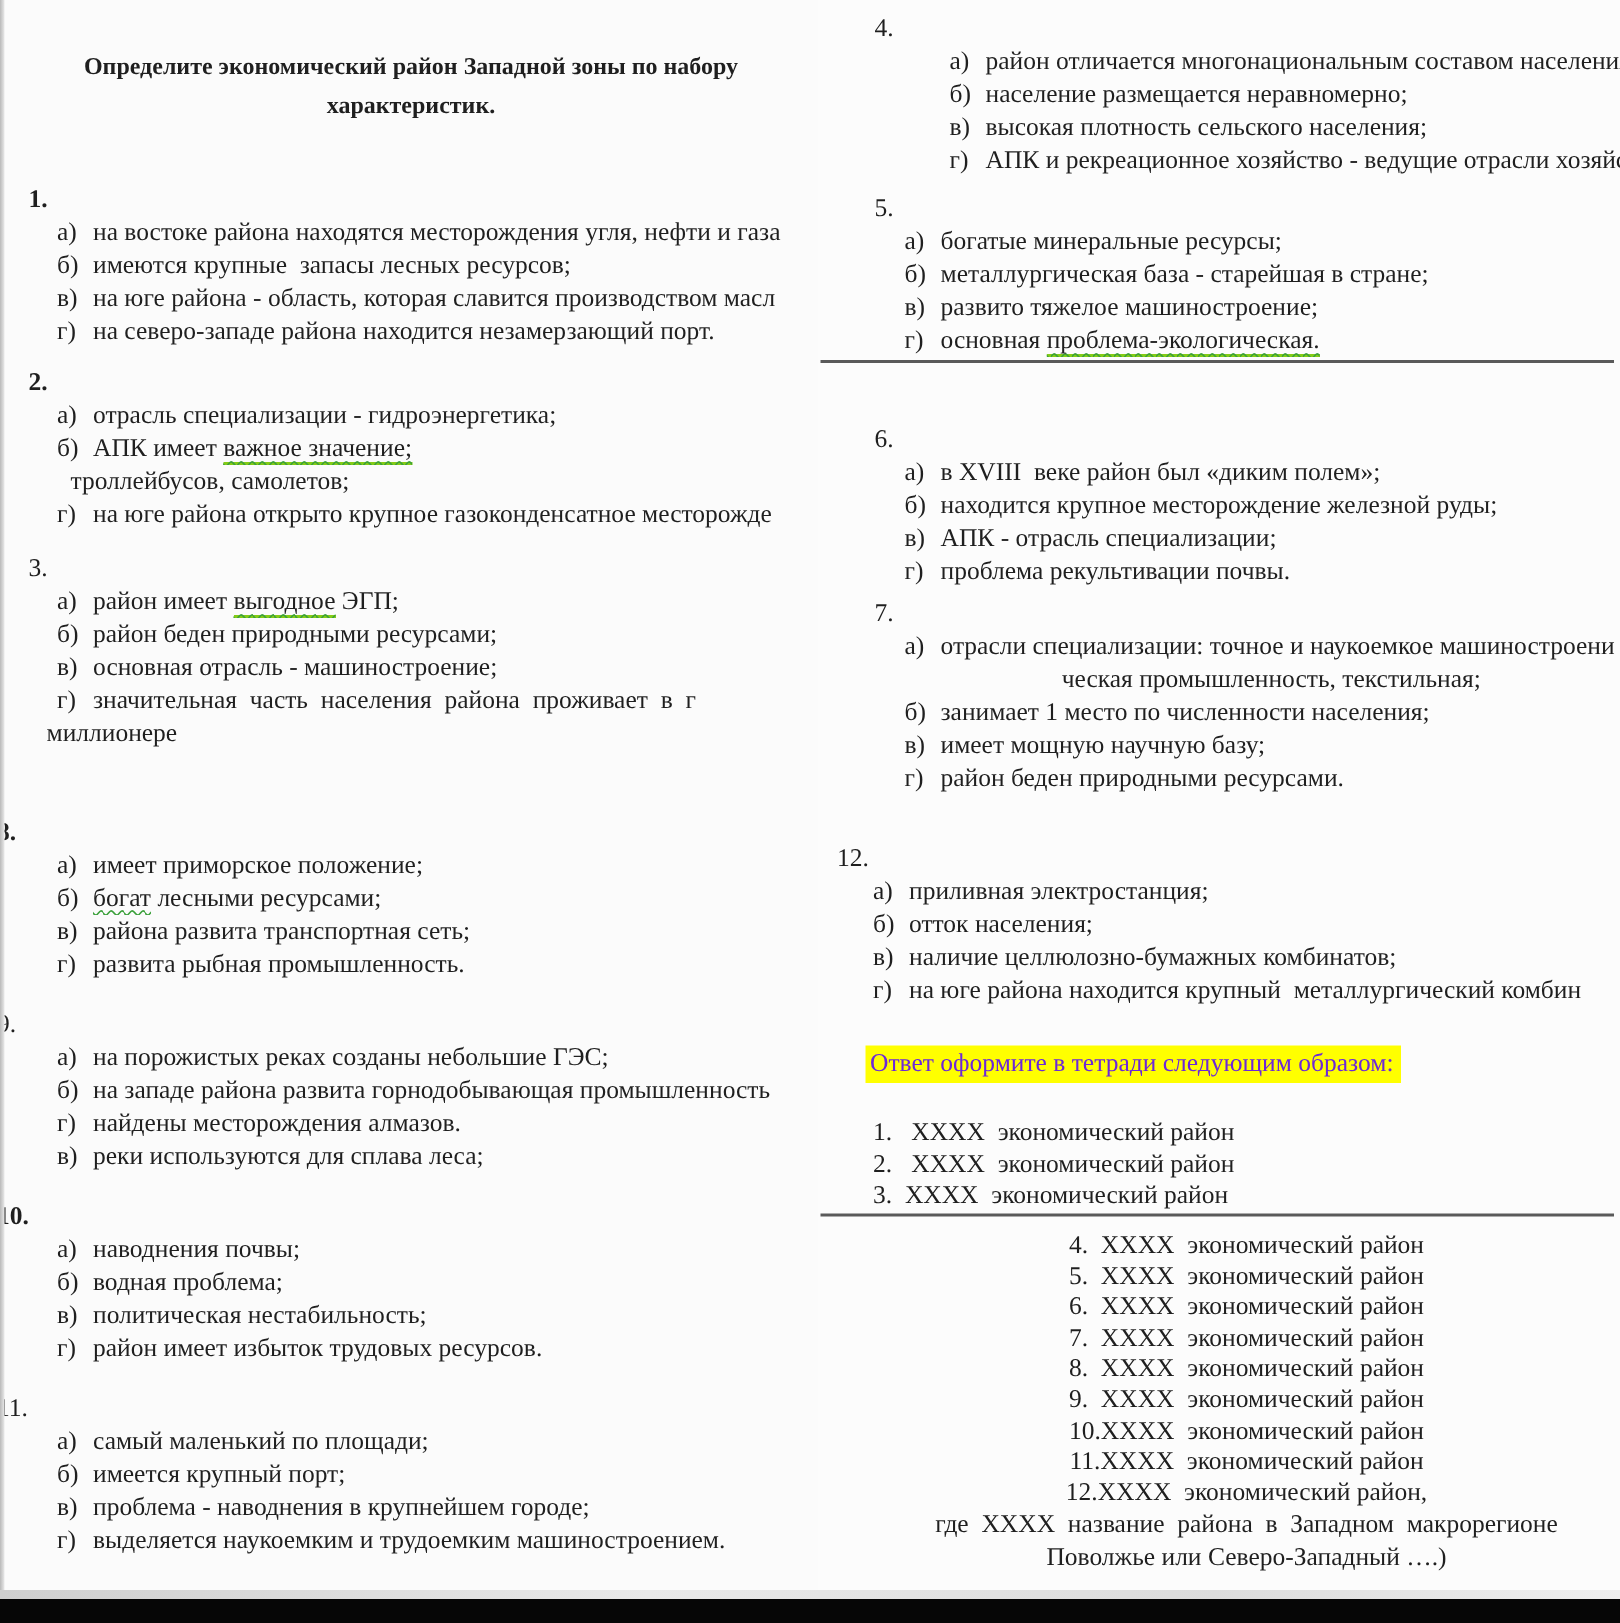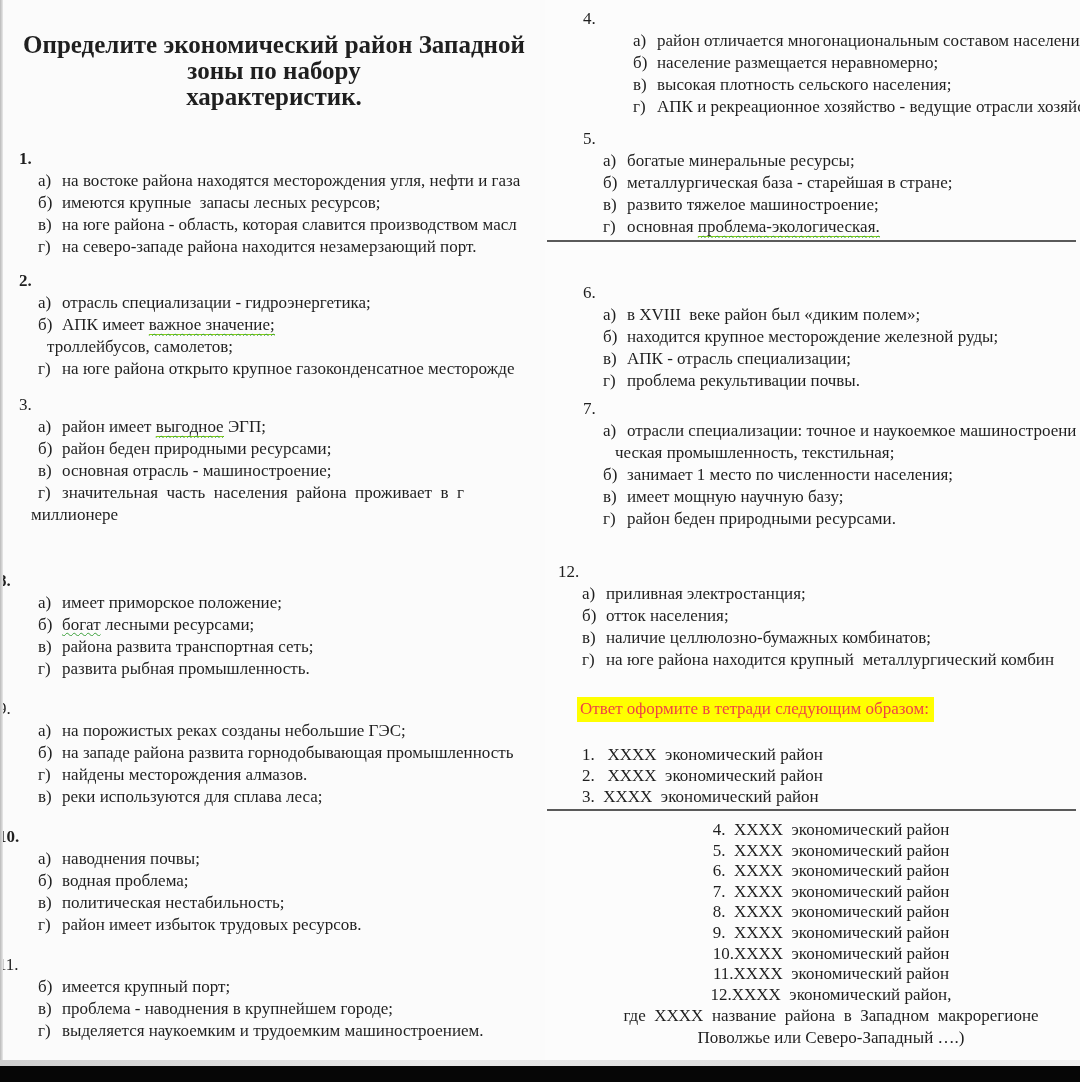--- a/index.html
+++ b/index.html
@@ -10,52 +10,52 @@
     color:#1f1f1f;font-size:17px;
   }
   #edge-strip{position:absolute;left:0;top:0;width:3px;height:1066px;
     background:linear-gradient(to right,#b9b9b9,#e9e9e9);}
   #col-left{position:absolute;left:3px;top:0;width:542px;height:1064px;overflow:hidden;}
   #col-right{position:absolute;left:545px;top:0;width:535px;height:1064px;overflow:hidden;background:#fcfcfc;}
   #footer-smudge{position:absolute;left:0;bottom:16px;width:100%;height:6px;
     background:linear-gradient(to right,#cfcfcf 0%,#e9e9e9 40%,#dcdcdc 75%,#efefef 100%);}
   #footer-bar{position:absolute;left:0;bottom:0;width:100%;height:16px;background:#060606;}
 
-  .doc-title{padding-top:32px;text-align:center;font-weight:bold;font-size:25px;line-height:26px;}
+  .doc-title{padding-top:32px;text-align:center;font-weight:bold;font-size:16px;line-height:26px;}
   .line{white-space:pre;overflow:hidden;line-height:22px;}
   .qnum{padding-left:16px;line-height:22px;}
   .qnum.bold{font-weight:bold;}
   .qnum.clip{padding-left:0;margin-left:-5px;}
   .opt-label{display:inline-block;min-width:24px;}
   
   #col-left .opt{padding-left:35px;}
   #col-left .cont-a{padding-left:44px;}
   #col-left .cont-b{padding-left:28px;}
   
   #col-right .opt{padding-left:58px;}
   #col-right .q4 .opt{padding-left:88px;}
   #col-right .q12 .opt{padding-left:37px;}
   #col-right .qnum{padding-left:38px;}
   #col-right .q12 .qnum{padding-left:13px;margin-top:31px;}
-  #col-right .cont-c{padding-left:70px;}
+  #col-right .cont-c{padding-left:70px;text-align:center;}
   
   .q1{margin-top:38px;} .q2{margin-top:12px;} .q3{margin-top:14px;}
   .q8{margin-top:44px;} .q9{margin-top:18px;} .q10{margin-top:18px;} .q11{margin-top:18px;}
   .q4{margin-top:8px;} .q5{margin-top:10px;} .q6{margin-top:40px;}
   .q7{margin-top:6px;} .q12{margin-top:26px;}
   .divider{border:none;border-top:2px solid #5a5a5a;margin:2px 4px 0 2px;}
   .hl-row{margin-top:26px;padding-left:32px;}
-  .hl{display:inline-block;background:#ffff00;padding:2px 5px 3px 3px;color:#ef4444;}
+  .hl{display:inline-block;background:#ffff00;padding:2px 5px 3px 3px;color:#6d28d9;}
   .ans1{margin-top:22px;}
   .ans1 .line{line-height:21px;padding-left:37px;}
   .ans2{margin-top:9px;}
   .ans2 .line{line-height:20.6px;padding-left:37px;text-align:center;}
   .ans2 .tail{line-height:21.5px;}
   
-  .seg-uw{border-bottom:1px solid #84cc16;text-decoration:underline wavy #3aa03a 1px;
+  .seg-uw{border-bottom:3px solid #84cc16;text-decoration:underline wavy #3aa03a 1px;
     text-underline-offset:2.5px;text-decoration-skip-ink:none;}
   .seg-w{text-decoration:underline wavy #3aa03a 1px;text-underline-offset:2px;text-decoration-skip-ink:none;}
 </style>
 </head>
 <body>
 
 <div id="page">
   <div id="edge-strip"></div>
 
   <div id="col-left">
@@ -102,20 +102,21 @@
         </div>
         <div class="q q10">
           <div class="qnum bold clip">10.</div>
           <div class="line opt"><span class="opt-label">а)</span><span>наводнения почвы;</span></div>
           <div class="line opt"><span class="opt-label">б)</span><span>водная проблема;</span></div>
           <div class="line opt"><span class="opt-label">в)</span><span>политическая нестабильность;</span></div>
           <div class="line opt"><span class="opt-label">г)</span><span>район имеет избыток трудовых ресурсов.</span></div>
         </div>
         <div class="q q11">
           <div class="qnum clip">11.</div>
+          <div class="line opt"><span class="opt-label">а)</span><span>самый маленький по площади;</span></div>
           <div class="line opt"><span class="opt-label">б)</span><span>имеется крупный порт;</span></div>
           <div class="line opt"><span class="opt-label">в)</span><span>проблема - наводнения в крупнейшем городе;</span></div>
           <div class="line opt"><span class="opt-label">г)</span><span>выделяется наукоемким и трудоемким машиностроением.</span></div>
         </div>
       </div>
   </div>
 
   <div id="col-right">
       <div class="q q4">
         <div class="qnum">4.</div>

